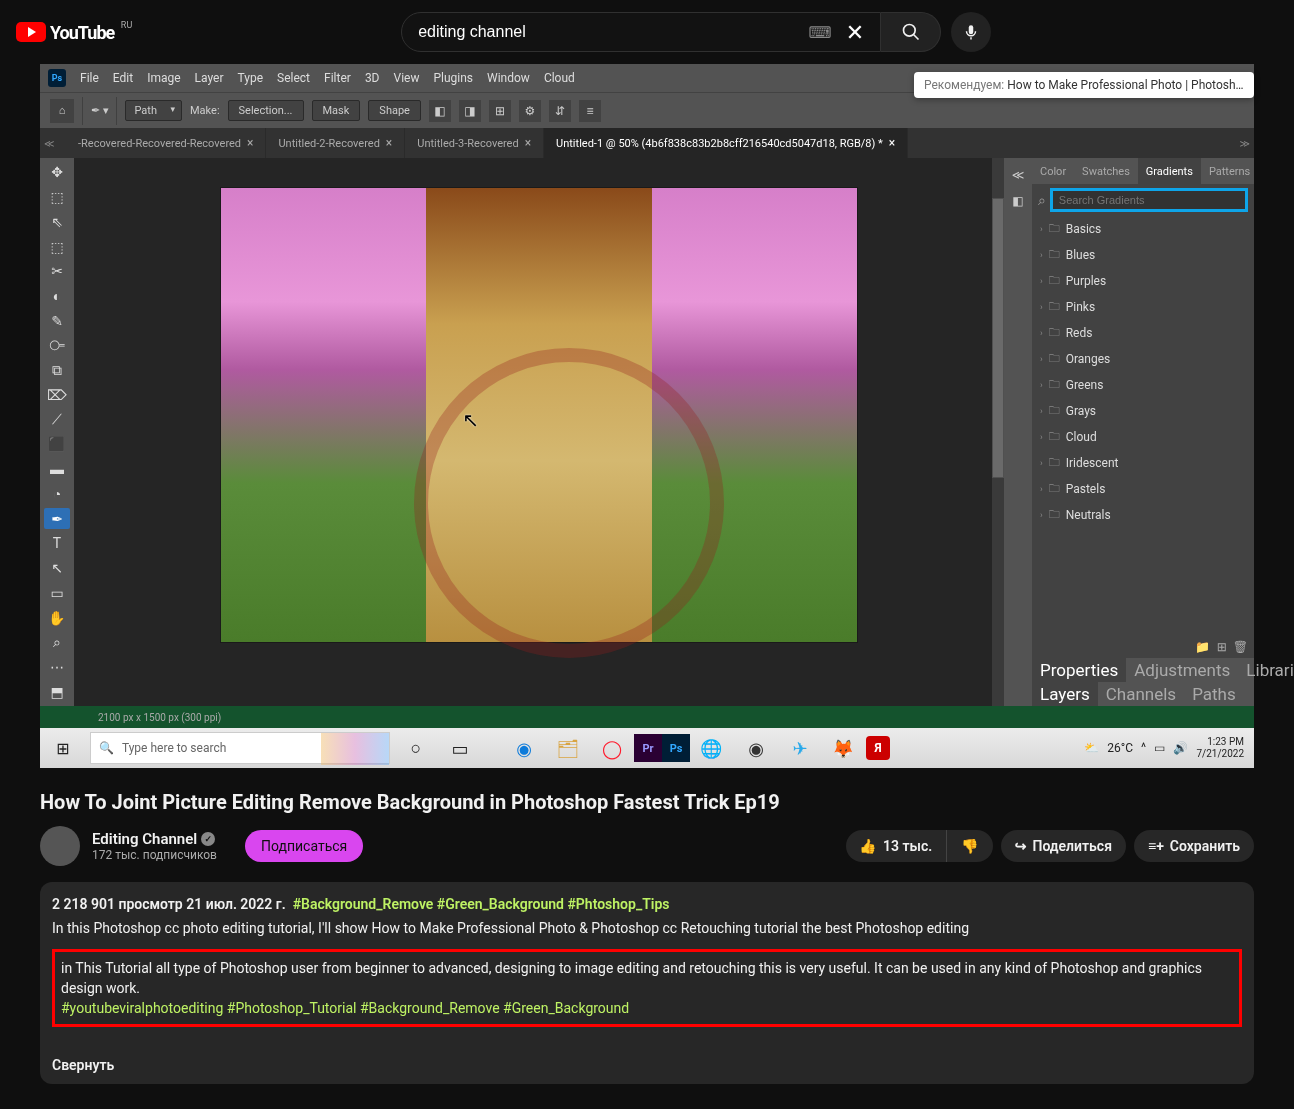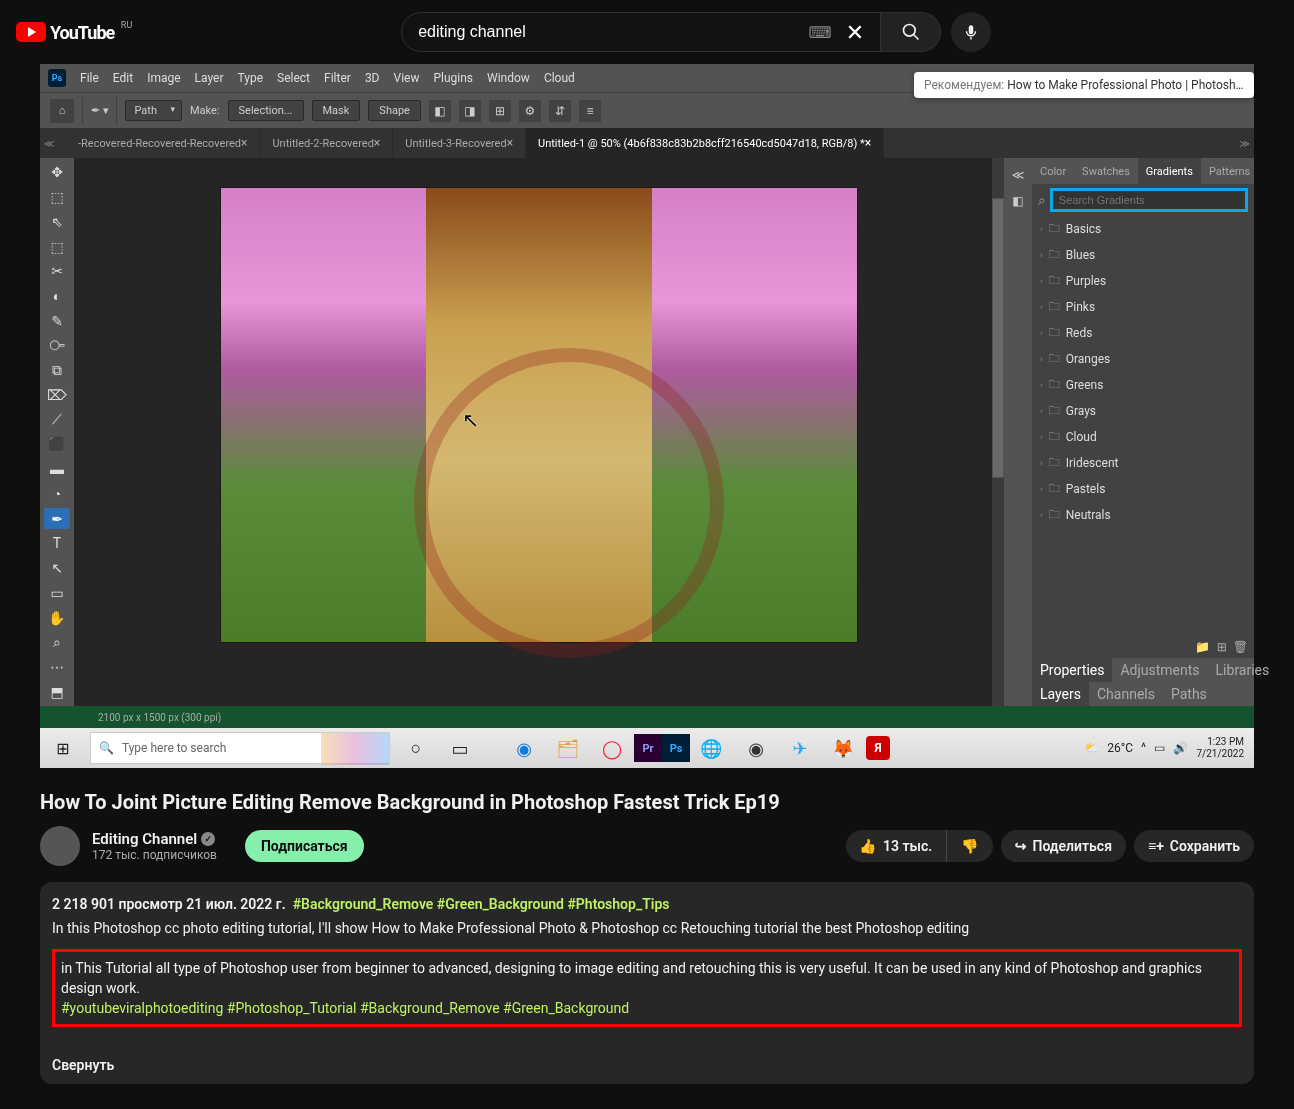--- a/index.html
+++ b/index.html
@@ -52,21 +52,21 @@
 .ps-opt-home { width: 24px; height: 24px; display: flex; align-items: center; justify-content: center; background: #424242; }
 .ps-opt-sep { width: 1px; height: 28px; background: #404040; }
 .ps-select { background: #424242; padding: 3px 24px 3px 8px; border: 1px solid #2a2a2a; font-size: 11px; color: #ccc; border-radius: 2px; position: relative; }
 .ps-select::after { content: "▾"; position: absolute; right: 6px; font-size: 9px; }
 .ps-btn { background: #424242; padding: 3px 10px; border: 1px solid #2a2a2a; font-size: 11px; color: #ccc; border-radius: 2px; }
 .ps-opt-icon { width: 22px; height: 22px; background: #424242; display: flex; align-items: center; justify-content: center; font-size: 12px; }
 .ps-tabs {
   display: flex; align-items: center; height: 30px; background: #323232;
   font-size: 11px; color: #ccc; position: relative;
 }
-.ps-tab { padding: 0 12px; height: 100%; display: flex; align-items: center; gap: 0; color: #aaa; cursor: pointer; border-right: 1px solid #2a2a2a; }
+.ps-tab { padding: 0 12px; height: 100%; display: flex; align-items: center; gap: 6px; color: #aaa; cursor: pointer; border-right: 1px solid #2a2a2a; }
 .ps-tab.active { background: #252525; color: #fff; }
 .ps-tab-close { font-size: 12px; }
 .ps-tabs-arrows { position: absolute; left: 4px; color: #888; font-size: 10px; }
 .ps-tabs-arrowsR { position: absolute; right: 4px; color: #888; font-size: 10px; }
 .ps-body { display: flex; height: 548px; background: #323232; }
 .ps-toolbar {
   width: 34px; background: #535353; display: flex; flex-direction: column;
   align-items: center; padding: 4px 0; gap: 4px;
 }
 .ps-tool { width: 26px; height: 22px; display: flex; align-items: center; justify-content: center; color: #ddd; font-size: 14px; cursor: pointer; border-radius: 2px; }
@@ -85,42 +85,42 @@
 .ps-panel-tabs { display: flex; font-size: 11px; height: 26px; }
 .ps-panel-tab { padding: 0 8px; display: flex; align-items: center; color: #aaa; cursor: pointer; }
 .ps-panel-tab.active { background: #424242; color: #fff; }
 .ps-grad-search { display: flex; align-items: center; padding: 4px 6px; background: #424242; }
 .ps-grad-search input { flex: 1; background: #323232; border: 3px solid #0ea5e9; color: #999; font-size: 11px; padding: 3px 6px; }
 .ps-grad-list { flex: 1; background: #424242; overflow-y: auto; }
 .ps-grad-item { display: flex; align-items: center; height: 26px; padding: 0 8px; font-size: 12px; color: #ddd; gap: 6px; cursor: pointer; }
 .ps-grad-item .chev { color: #888; font-size: 9px; }
 .ps-grad-item .fold { color: #aaa; font-size: 11px; }
 .ps-panel-footer { display: flex; justify-content: flex-end; padding: 4px 6px; gap: 6px; background: #424242; color: #aaa; font-size: 12px; }
-.ps-panel-tabs2 { display: flex; font-size: 14px; height: 24px; background: #535353; }
+.ps-panel-tabs2 { display: flex; font-size: 17px; height: 24px; background: #535353; }
 .ps-status { height: 22px; background: #14532d; color: #aaa; font-size: 10px; display: flex; align-items: center; padding: 0 58px; }
 
 .win-bar { height: 40px; background: linear-gradient(180deg, #ececec 0%, #d8d8d8 100%); display: flex; align-items: center; font-size: 12px; color: #222; }
 .win-start { width: 46px; height: 100%; display: flex; align-items: center; justify-content: center; font-size: 16px; }
 .win-search { width: 300px; height: 32px; background: #fff; border: 1px solid #ccc; margin: 0 4px; display: flex; align-items: center; padding: 0 8px; color: #666; gap: 8px; position: relative; }
 .win-search-deco { position: absolute; right: 0; top: 0; width: 68px; height: 32px; background: linear-gradient(90deg, #f0c070, #d080c0, #70b0f0); opacity: 0.5; }
 .win-icon { width: 44px; height: 40px; display: flex; align-items: center; justify-content: center; font-size: 18px; }
 .win-tray { margin-left: auto; display: flex; align-items: center; gap: 8px; padding-right: 10px; }
 .win-time { text-align: right; font-size: 10px; line-height: 1.2; }
 
 .ps-recommend { position: absolute; top: 72px; right: 40px; background: #fff; color: #333; font-size: 12px; padding: 6px 10px; border-radius: 4px; width: 340px; white-space: nowrap; overflow: hidden; text-overflow: ellipsis; box-shadow: 0 2px 6px rgba(0,0,0,0.3); }
 
 .below { padding: 12px 40px 20px; }
 .video-title { font-size: 20px; font-weight: 700; margin: 10px 0 12px; }
 .meta-row { display: flex; align-items: center; gap: 12px; }
 .avatar { width: 40px; height: 40px; border-radius: 50%; background: #555; }
 .channel-info { display: flex; flex-direction: column; }
 .channel-name { font-weight: 600; font-size: 15px; display: flex; align-items: center; gap: 4px; }
 .verified { width: 14px; height: 14px; background: #888; border-radius: 50%; display: inline-flex; align-items: center; justify-content: center; font-size: 9px; color: #0f0f0f; }
 .sub-count { color: #aaa; font-size: 12px; }
-.sub-btn { background: #86efac; color: #0f0f0f; padding: 8px 16px; border-radius: 18px; font-weight: 700; font-size: 14px; margin-left: 16px; cursor: pointer; }
+.sub-btn { background: #d946ef; color: #0f0f0f; padding: 8px 16px; border-radius: 18px; font-weight: 400; font-size: 14px; margin-left: 16px; cursor: pointer; }
 .actions { margin-left: auto; display: flex; gap: 8px; }
 .action-btn { background: #272727; padding: 8px 14px; border-radius: 18px; display: flex; align-items: center; gap: 6px; font-weight: 600; font-size: 14px; cursor: pointer; }
 .like-grp { display: flex; }
 .like-grp .like { border-radius: 18px 0 0 18px; border-right: 1px solid #444; }
 .like-grp .dislike { border-radius: 0 18px 18px 0; }
 .desc-box { background: #272727; border-radius: 12px; padding: 12px 12px 8px; margin-top: 16px; font-size: 14px; line-height: 1.45; }
 .desc-head { font-weight: 600; }
 .desc-head .hash { font-weight: 600; }
 .hash { color: #bef264; }
 .desc-body { margin-top: 4px; }

